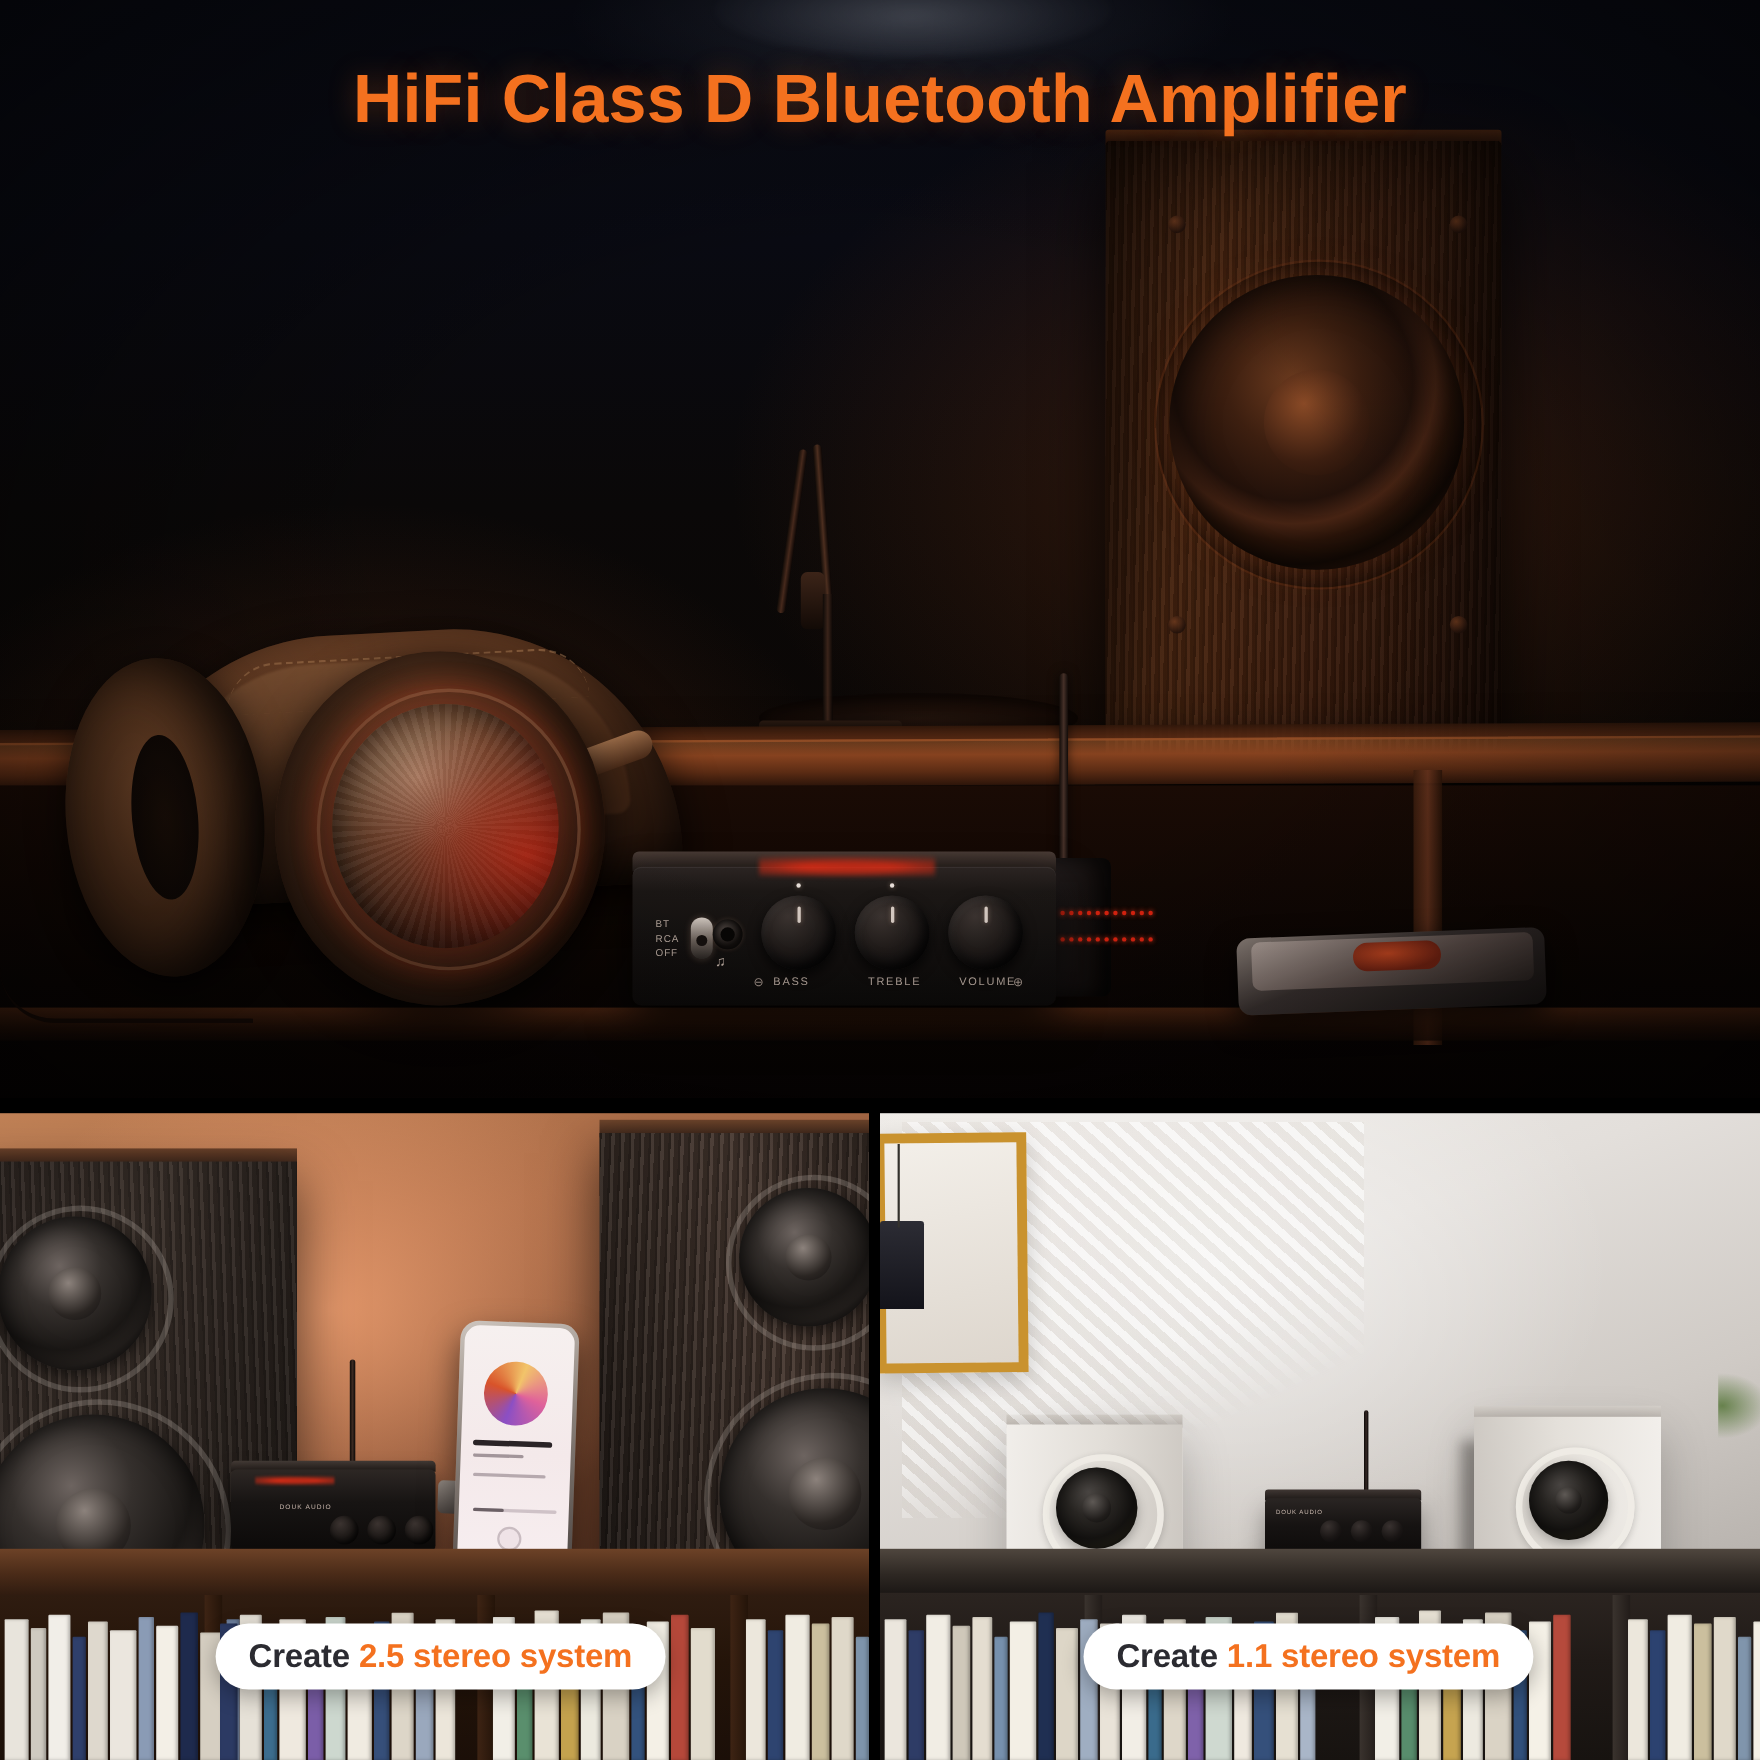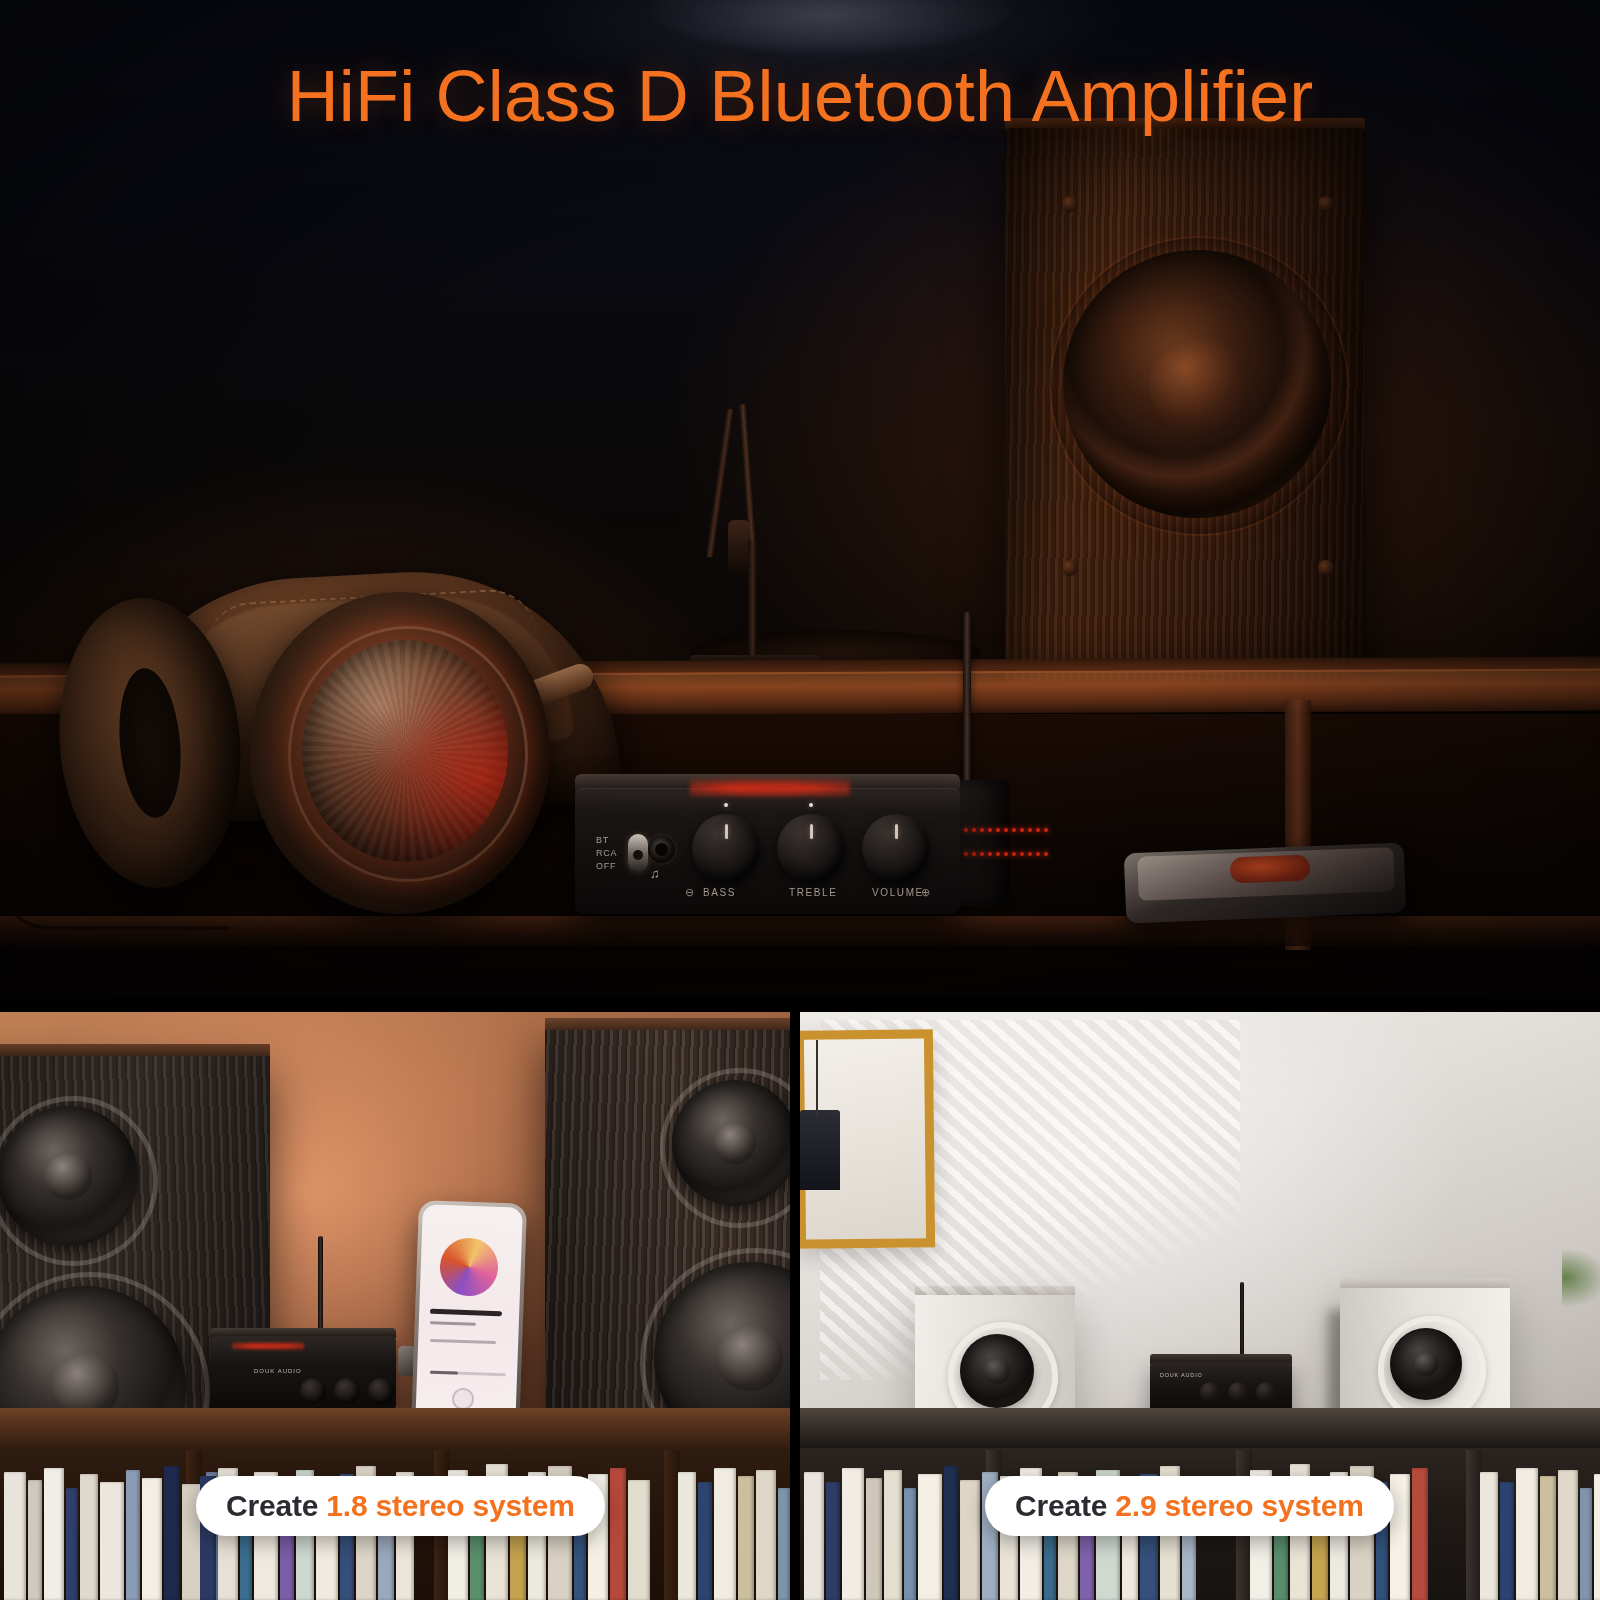--- a/index.html
+++ b/index.html
@@ -18,21 +18,21 @@
 
   .hero-vig{position:absolute;inset:0;pointer-events:none;
       background:radial-gradient(ellipse 1150px 760px at 800px 520px, rgba(0,0,0,0) 38%, rgba(0,0,0,.62) 100%);}
 
   .ceil-glow{position:absolute;left:650px;top:-34px;width:360px;height:86px;border-radius:50%;
      background:radial-gradient(ellipse at 50% 55%, rgba(190,198,214,.30), rgba(120,128,148,.12) 55%, rgba(0,0,0,0) 78%);
      filter:blur(3px);}
 
   
   .head-wrap{position:absolute;left:0;top:58px;width:1600px;text-align:center;z-index:9;}
-  .h1{font-size:72px;font-weight:400;letter-spacing:.2px;line-height:1.06;
+  .h1{font-size:62px;font-weight:700;letter-spacing:.2px;line-height:1.06;
       color:#F4711F;text-shadow:0 0 26px rgba(244,113,31,.28);}
   .h2{margin-top:22px;font-size:45px;font-weight:300;color:#ffffff;letter-spacing:.4px;
       text-shadow:0 0 18px rgba(255,255,255,.18);}
 
   
   .shelf{position:absolute;left:-40px;top:672px;width:1700px;height:42px;
     background:linear-gradient(180deg,#8d4a24 0%,#b5643089 6%,#86421f 34%,#5c2c14 70%,#2d150a 100%);
     box-shadow:0 16px 46px rgba(0,0,0,.85);transform:rotate(-.25deg);}
   .shelf-top{position:absolute;left:-40px;top:660px;width:1700px;height:14px;
     background:linear-gradient(180deg,#secondary,#7a3a1b);
@@ -486,21 +486,21 @@
       <div class="bk" style="width:18px;height:128px;background:#ece7dc;"></div>
       <div class="bk" style="width:14px;height:118px;background:#2e4470;"></div>
       <div class="bk" style="width:22px;height:132px;background:#f0ece2;"></div>
       <div class="bk" style="width:16px;height:124px;background:#cbbf9e;"></div>
       <div class="bk" style="width:20px;height:130px;background:#dfd8c9;"></div>
       <div class="bk" style="width:12px;height:112px;background:#7e94ab;"></div>
 
     </div>
 
     <div class="pill pillL" style="left:196px;top:466px;">
-      <span class="dk">Create </span><span class="og">1.8 stereo system</span>
+      <span class="dk">Create </span><span class="og">2.5 stereo system</span>
     </div>
   </div>
 
   <div class="panel pR">
     <div style="position:absolute;left:20px;top:10px;width:420px;height:360px;z-index:2;
        background:repeating-linear-gradient(42deg, rgba(255,255,255,.55) 0 7px, rgba(214,207,199,.20) 7px 15px);
        -webkit-mask-image:linear-gradient(155deg,#000 0%,#000 56%,transparent 74%);
        mask-image:linear-gradient(155deg,#000 0%,#000 56%,transparent 74%);"></div>
 
     <div style="position:absolute;left:-4px;top:20px;width:120px;height:200px;z-index:3;
@@ -588,18 +588,18 @@
       <div class="bk" style="width:18px;height:128px;background:#ece7dc;"></div>
       <div class="bk" style="width:14px;height:118px;background:#2c4270;"></div>
       <div class="bk" style="width:22px;height:132px;background:#f0ece2;"></div>
       <div class="bk" style="width:16px;height:124px;background:#cbbf9e;"></div>
       <div class="bk" style="width:20px;height:130px;background:#e0d9ca;"></div>
       <div class="bk" style="width:12px;height:112px;background:#8095ac;"></div>
       <div class="bk" style="width:24px;height:126px;background:#f3efe5;"></div>
     </div>
 
     <div class="pill" style="left:185px;top:466px;z-index:9;">
-      <span class="dk">Create </span><span class="og">2.9 stereo system</span>
+      <span class="dk">Create </span><span class="og">1.1 stereo system</span>
     </div>
   </div>
 
   <div class="vgap"></div>
 </div>
 
 </body></html>

